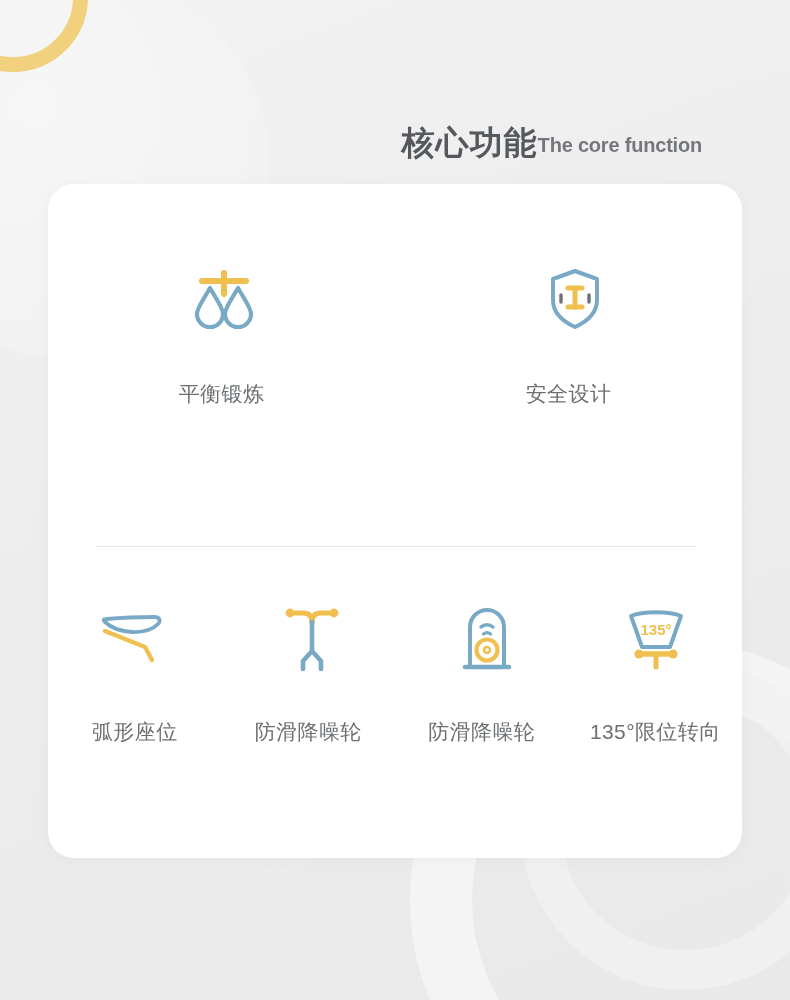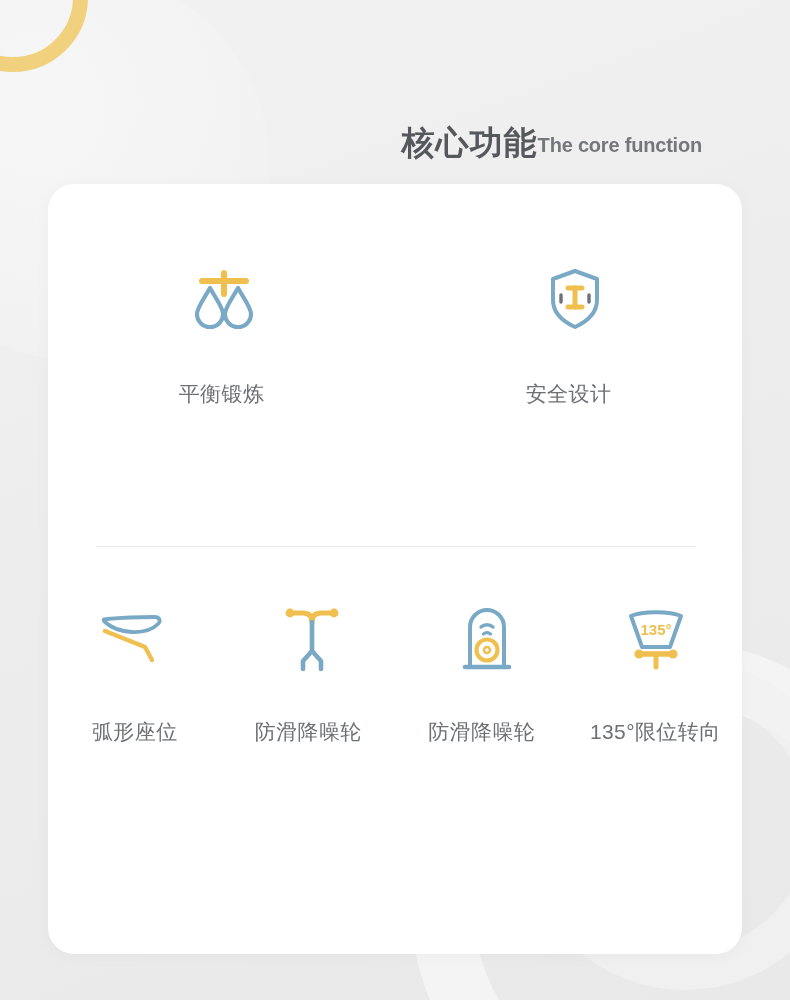--- a/index.html
+++ b/index.html
@@ -99,21 +99,21 @@
     position: relative;
     top: -2px;
   }
 
   
   .card {
     position: absolute;
     left: 48px;
     top: 184px;
     width: 694px;
-    height: 770px;
+    height: 674px;
     background: #ffffff;
     border-radius: 26px;
     box-shadow: 0 2px 16px rgba(0,0,0,0.035);
     overflow: hidden;
   }
 
   .row {
     position: absolute;
     left: 0;
     width: 694px;

